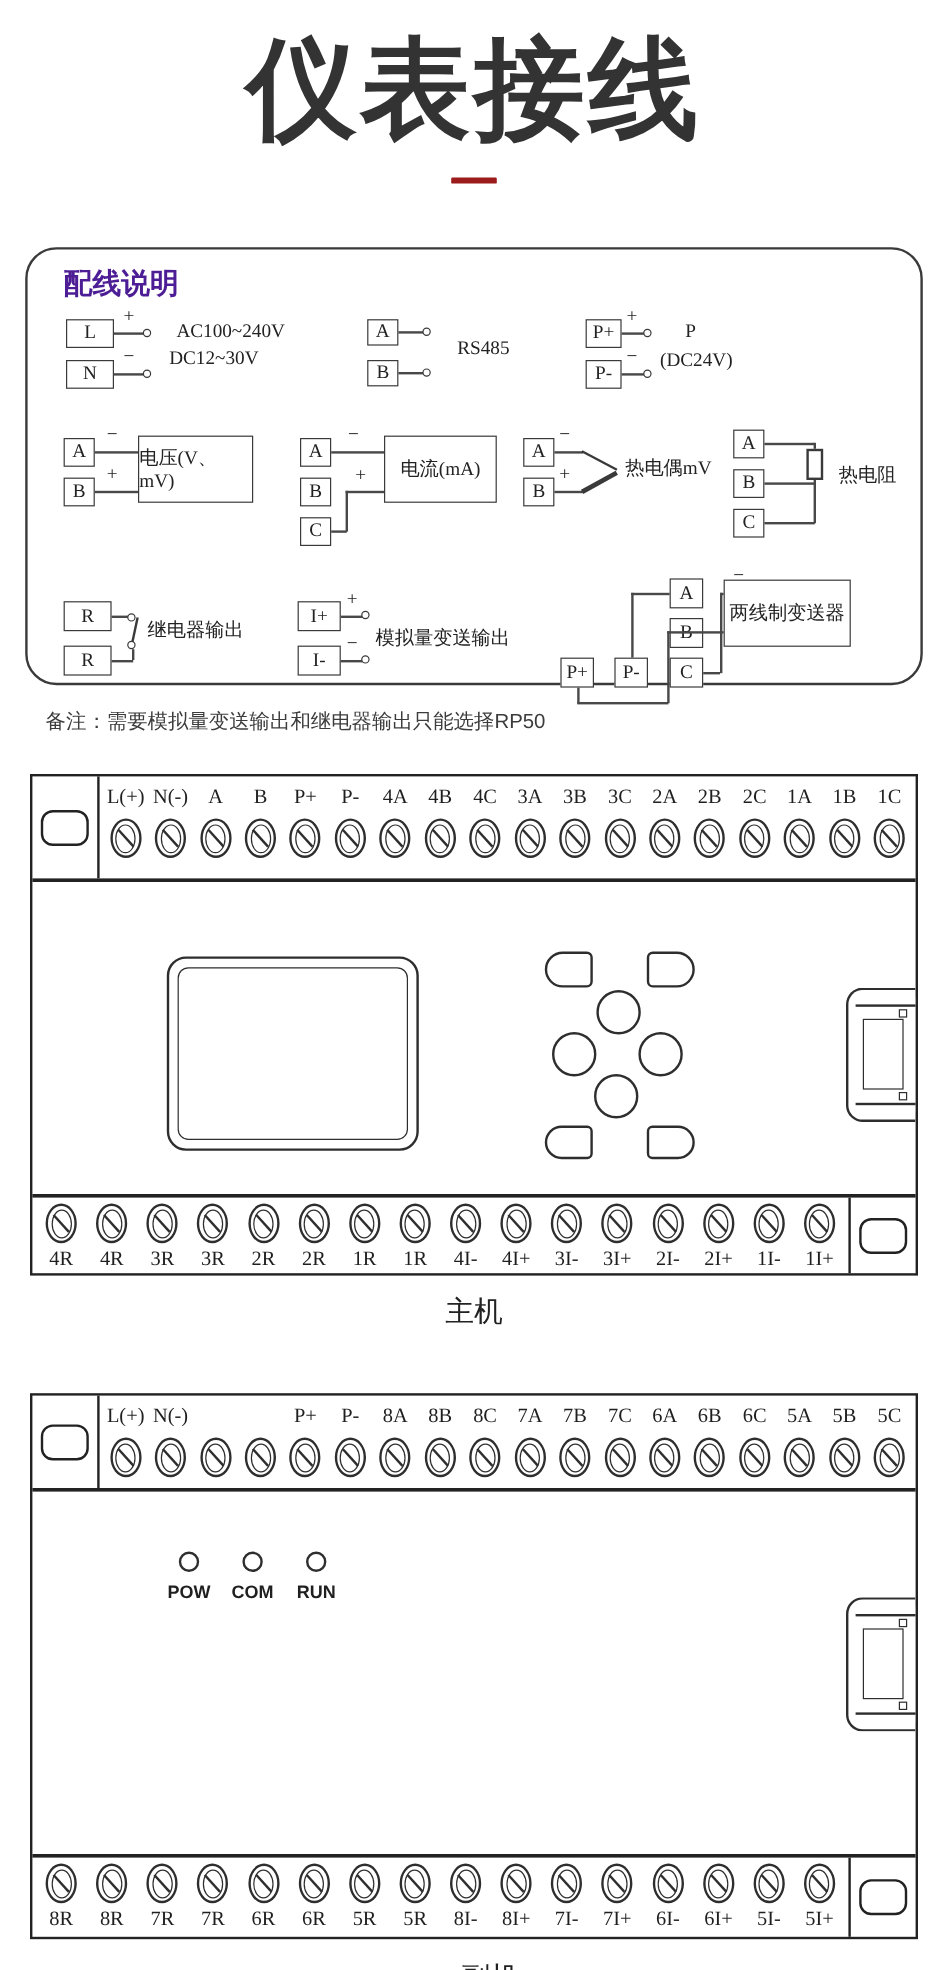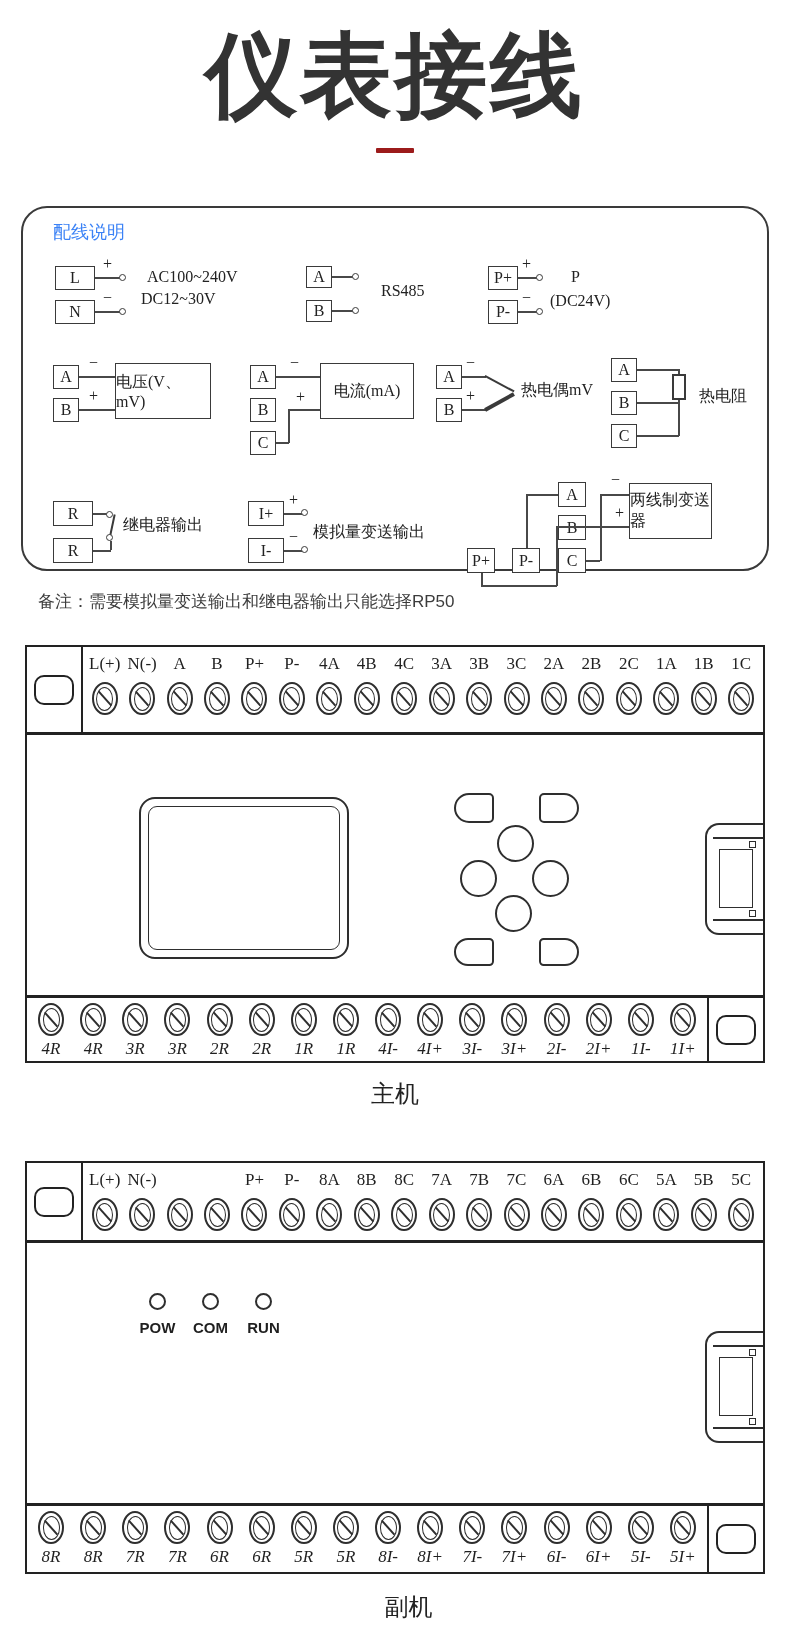--- a/index.html
+++ b/index.html
@@ -29,21 +29,21 @@
   .wbox {
     position: relative;
     width: 748px; height: 365px;
     margin: 53px auto 0;
     border: 2px solid #3a3a3a;
     border-radius: 26px;
     background: #fff;
   }
   .wheading {
     position: absolute; left: 30px; top: 12px;
-    font-size: 18px; font-weight: normal; color: #3b82f6;
+    font-size: 24px; font-weight: bold; color: #4c1d95;
   }
   .term, .bigbox, .resistor {
     position: absolute;
     border: 1.7px solid #3a3a3a;
     background: #fff;
     display: flex; align-items: center; justify-content: center;
     font-family: "Liberation Serif", serif;
     font-size: 16px; color: #222;
   }
   .bigbox { font-size: 16px; z-index: 2; }
@@ -82,21 +82,21 @@
   .hole-cell {
     width: 56px; flex: 0 0 56px;
     display: flex; align-items: center; justify-content: center;
   }
   .hole-cell.left  { border-right: 2px solid #222; }
   .hole-cell.right { border-left: 2px solid #222; }
   .hole { width: 40px; height: 30px; border: 2.5px solid #222; border-radius: 10px; }
   .tcols { flex: 1; display: flex; padding: 0 3px; }
   .tcol { flex: 1; display: flex; flex-direction: column; align-items: center; }
   .tstrip.top .tcol { padding-top: 7px; }
-  .tstrip.bottom .tcol { padding-top: 5px; font-style: italic; }
+  .tstrip.bottom .tcol { padding-top: 5px; }
   .tlabel {
     height: 26px;
     font-family: "Liberation Serif", serif;
     font-size: 17px; color: #1f1f1f; white-space: nowrap;
   }
   .tstrip.top .tlabel { margin-bottom: 2px; }
   .tstrip.bottom .tlabel { margin-top: 3px; }
   .screw {
     width: 26px; height: 33px;
     border: 2px solid #2e2e2e; border-radius: 50%;
@@ -107,21 +107,21 @@
     border: 1.8px solid #2e2e2e; border-radius: 50%;
   }
   .screw::after {
     content: ""; position: absolute;
     left: 50%; top: 5px; bottom: 5px; width: 2px; margin-left: -1px;
     background: #2e2e2e; transform: rotate(-42deg);
   }
   
   .mid { position: relative; }
   .mid.main { height: 260px; }
-  .mid.sub  { height: 260px; }
+  .mid.sub  { height: 302px; }
   .display {
     position: absolute; left: 112px; top: 62px;
     width: 210px; height: 162px;
     border: 2.2px solid #2e2e2e; border-radius: 16px;
   }
   .display-inner {
     position: absolute; inset: 7px;
     border: 1.6px solid #2e2e2e; border-radius: 9px;
   }
   .btn-pill {
@@ -286,21 +286,21 @@
     <div class="wv" style="left:503px;top:286px;height:54px"></div>
     <div class="wh" style="left:563px;top:352px;width:14px"></div>
     <div class="wv" style="left:577px;top:286px;height:67px"></div>
     <div class="wh" style="left:577px;top:286px;width:35px"></div>
     <div class="wh" style="left:533px;top:318px;width:79px"></div>
     <div class="wv" style="left:533px;top:318px;height:60px"></div>
     <div class="wh" style="left:458px;top:377px;width:76px"></div>
     <div class="wv" style="left:458px;top:365px;height:13px"></div>
     <div class="sign" style="left:588px;top:264px">−</div>
     <div class="sign" style="left:592px;top:297px">+</div>
-    <div class="bigbox" style="left:606px;top:275px;width:83px;height:56px">两线制变送器</div>
+    <div class="bigbox" style="left:580px;top:275px;width:106px;height:56px">两线制变送器</div>
   </div>
 </div>
 
 <div class="note">备注：需要模拟量变送输出和继电器输出只能选择RP50</div>
 
 <div class="board main">
   <div class="tstrip top">
     <div class="hole-cell left">
       <div class="hole"></div>
     </div>

